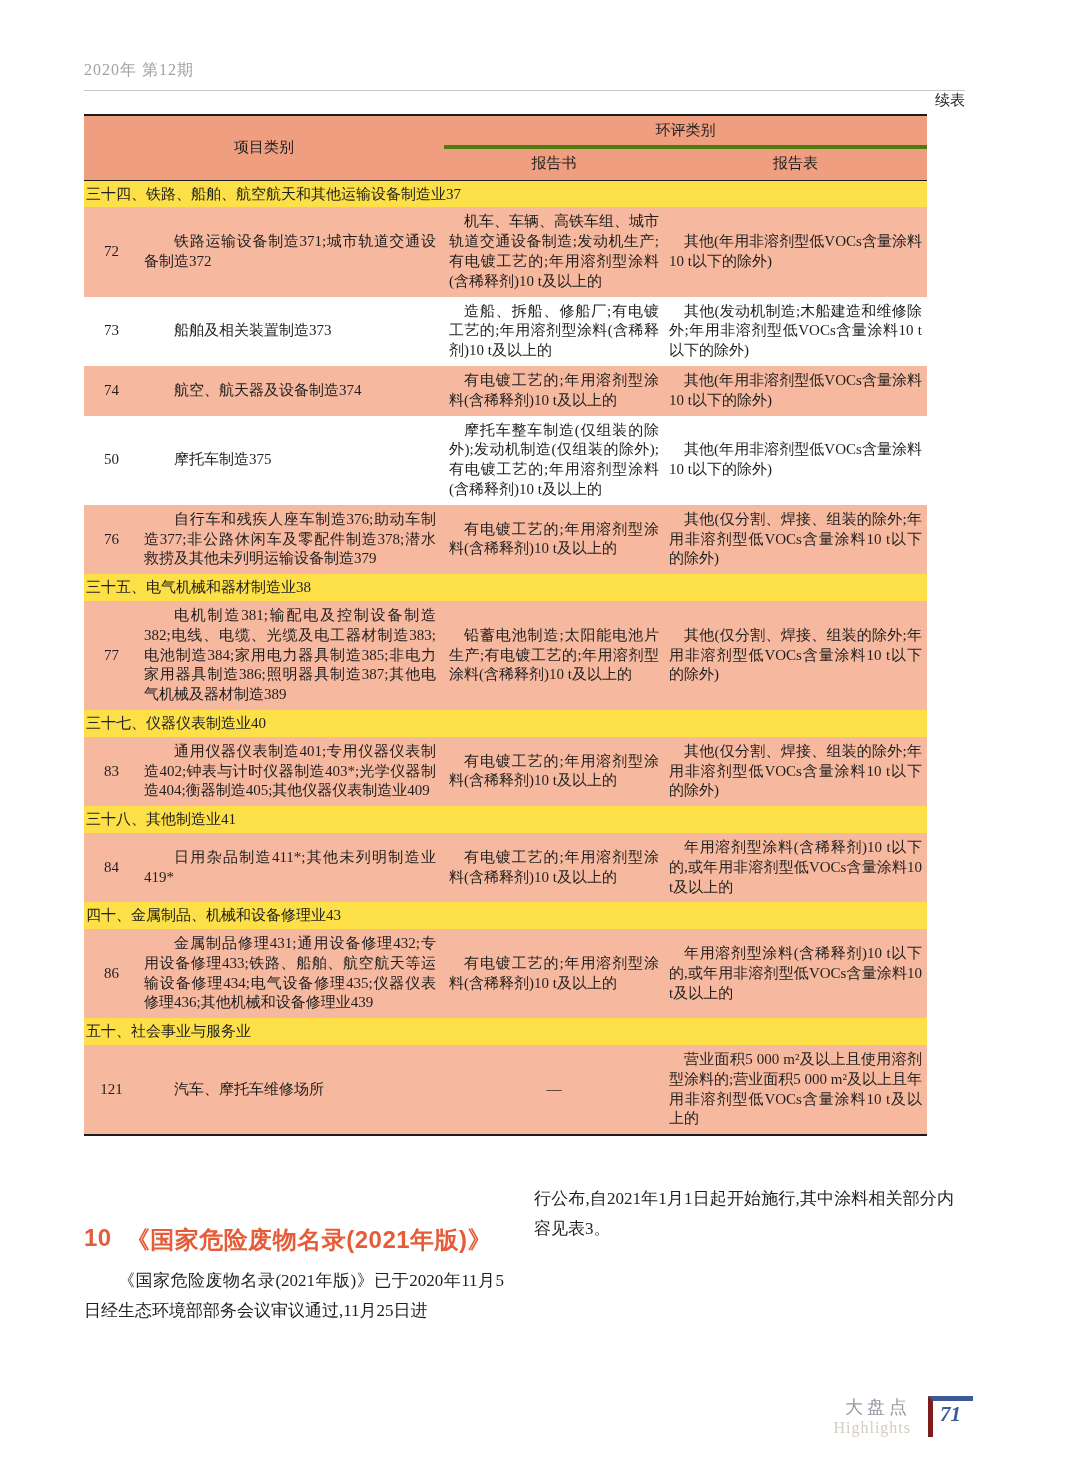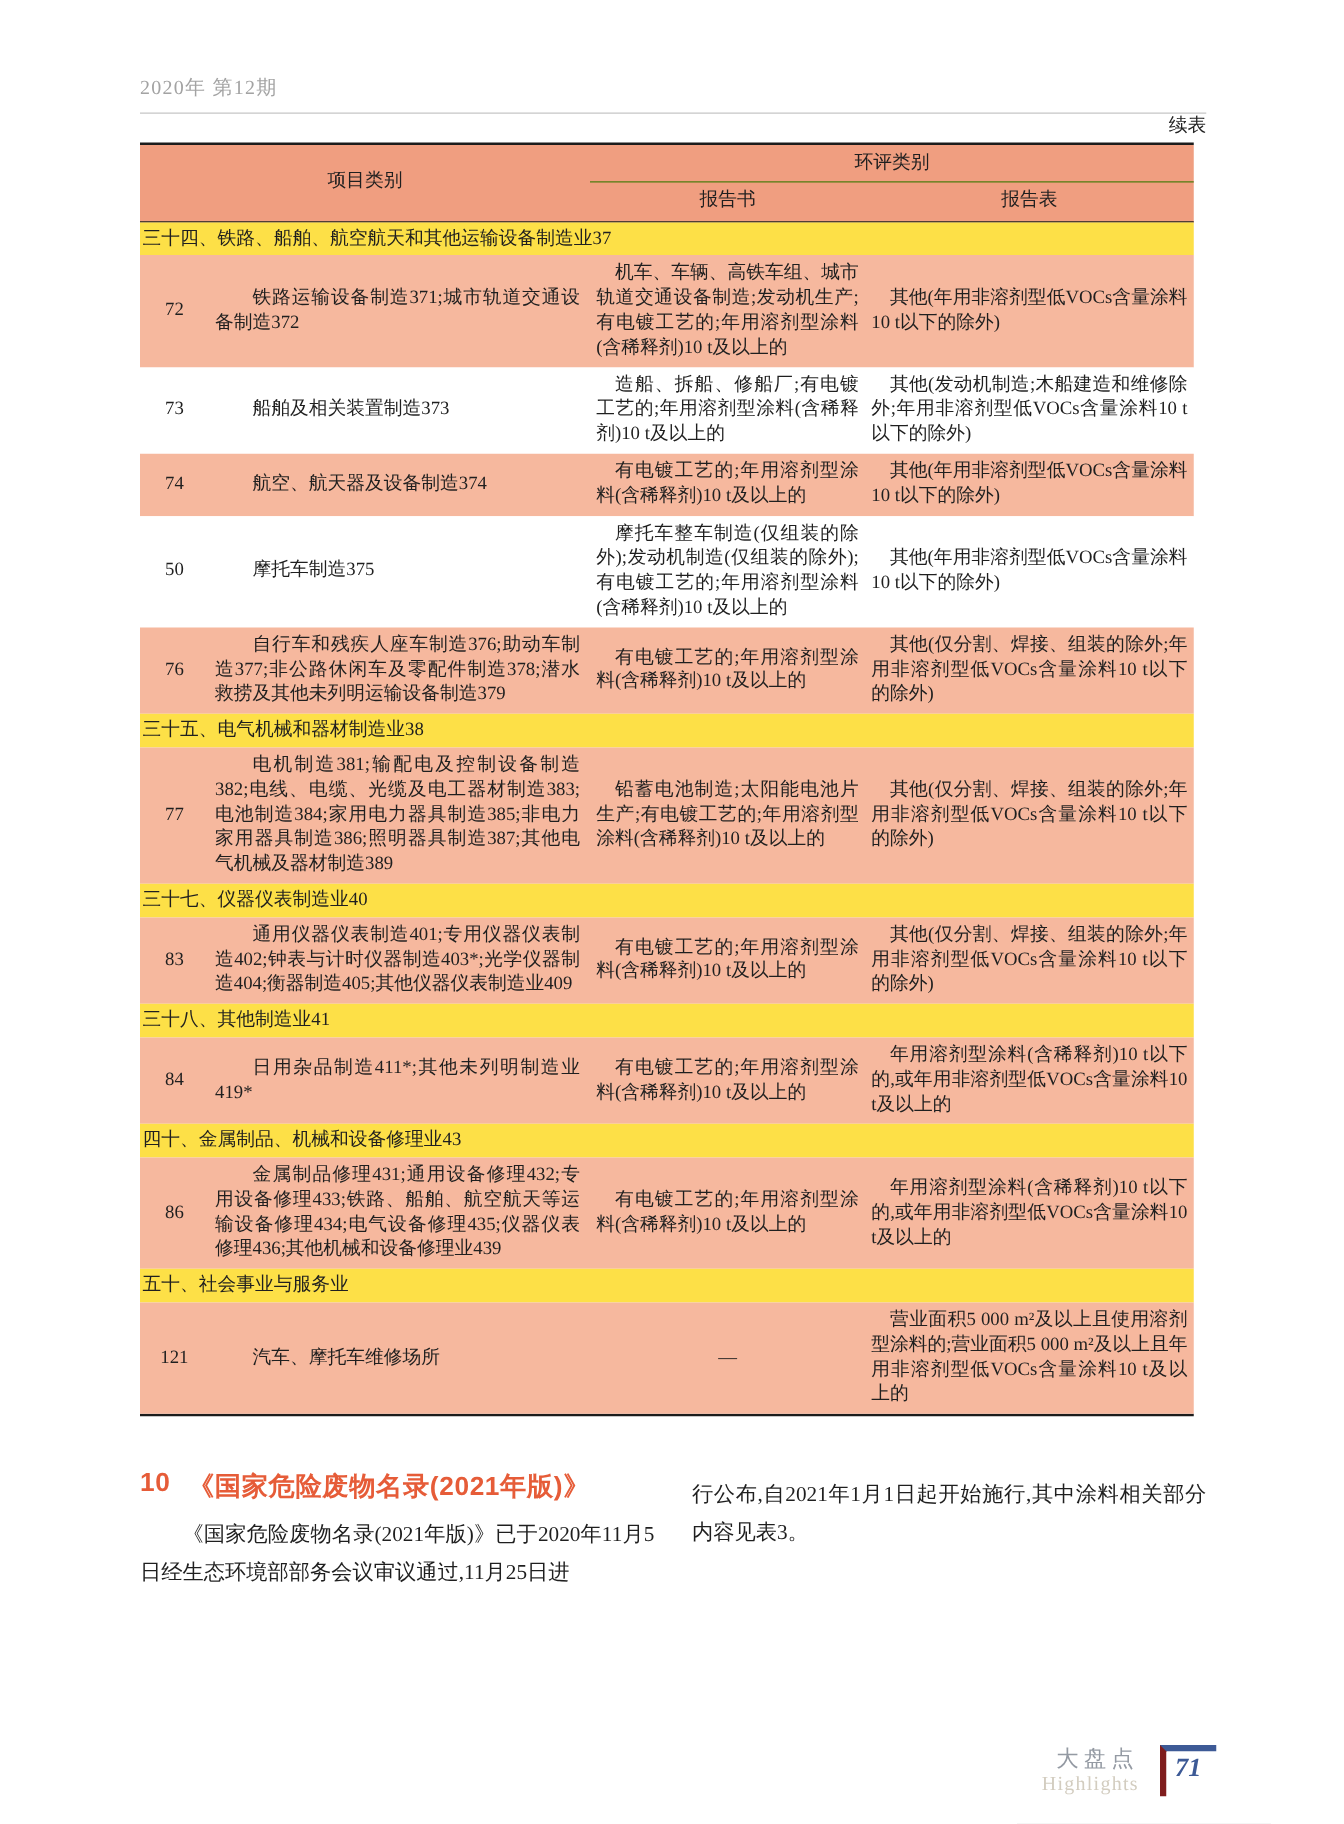--- a/index.html
+++ b/index.html
@@ -2,21 +2,21 @@
 <html><head>
 <meta charset="utf-8">
 <style>
   html,body { margin:0; padding:0; background:#e8e8e8; }
   .page {
     position:relative; width:1075px; height:1459px; margin:0 auto;
     background:#ffffff; overflow:hidden;
     font-family:"Liberation Serif","DejaVu Serif",serif;
     color:#1f1f1f;
   }
-  .content { padding:0 110px 0 112px; }
+  .content { padding:0 110px 0 84px; }
 
   
   .runhead {
     display:flex; justify-content:space-between; align-items:flex-end;
     padding-top:60px; padding-bottom:9px;
     border-bottom:1px solid #c6c6c6;
     font-size:16px;
   }
   .runhead .left  { color:#a3a3a3; letter-spacing:1px; }
   .runhead .right { color:#eda189; }
@@ -32,21 +32,21 @@
     font-size:15px; line-height:1.32;
   }
   .thead { display:flex; border-bottom:1px solid #1c1c1c; }
   .th-project {
     width:360px; display:flex; align-items:center; justify-content:center;
     font-size:15px;
   }
   .th-right { width:483px; }
   .th-eia {
     text-align:center; padding:5px 0 4px 0;
-    border-bottom:1px solid #4d7c0f;
+    border-bottom:4px solid #4d7c0f;
   }
   .th-sub { display:flex; }
   .th-book { width:220px; text-align:center; padding:5px 0 6px 0; }
   .th-form { width:263px; text-align:center; padding:5px 0 6px 0; }
 
   .trow { display:flex; align-items:center; }
   .trow.section {
     display:block; background:#fde047; padding:4px 2px 3px 2px; font-size:15px;
   }
   .trow.data { background:#ffffff; padding:5px 0; }
@@ -61,22 +61,22 @@
   .c-project p { text-indent:2em; padding-right:8px; }
   .c-book p { text-indent:1em; }
   .c-form p { text-indent:1em; }
   .c-book.dash p { text-indent:0; text-align:center; }
 
   
   .article { display:flex; gap:30px; margin-top:42px; }
   .colL, .colR { width:420px; }
   .sec-head {
     font-family:"Liberation Sans","DejaVu Sans",sans-serif;
-    font-weight:bold; font-size:21px; color:#e65c38;
-    display:flex; gap:14px; margin-bottom:10px; letter-spacing:0.5px;
+    font-weight:bold; font-size:24px; color:#e65c38;
+    display:flex; gap:14px; margin-bottom:10px; letter-spacing:0.5px;margin-top:46px;
   }
   .para { font-size:17px; line-height:1.72; text-align:justify; margin:0; }
   .para.indent { text-indent:2em; }
   .colR { padding-top:6px; }
 
   
   .footer {
     position:absolute; right:102px; bottom:22px;
     display:flex; align-items:flex-end; gap:17px;
   }

